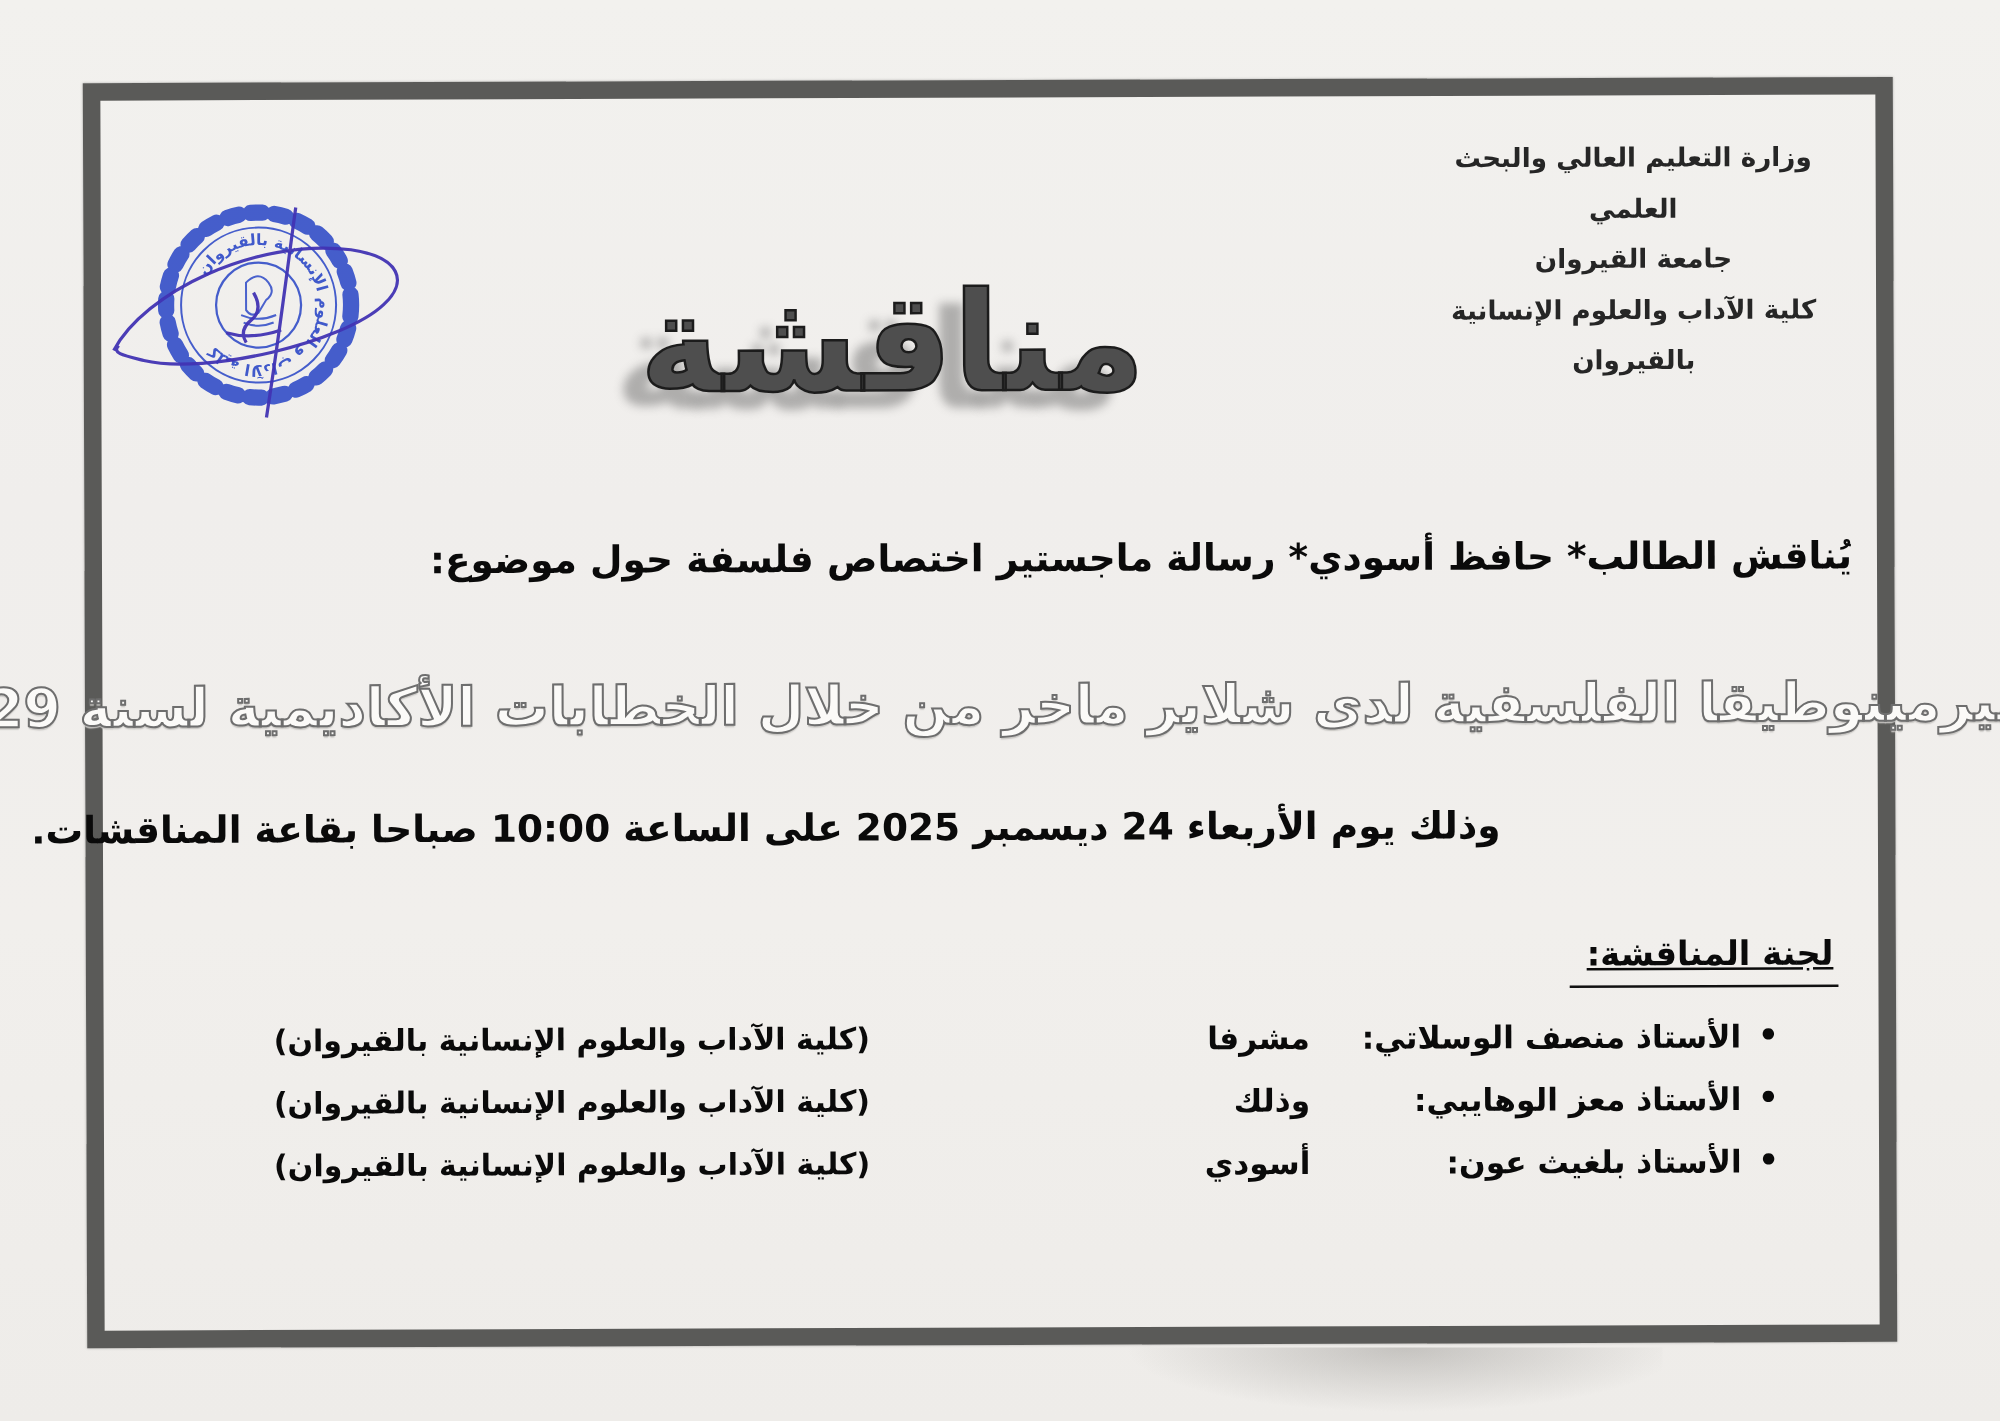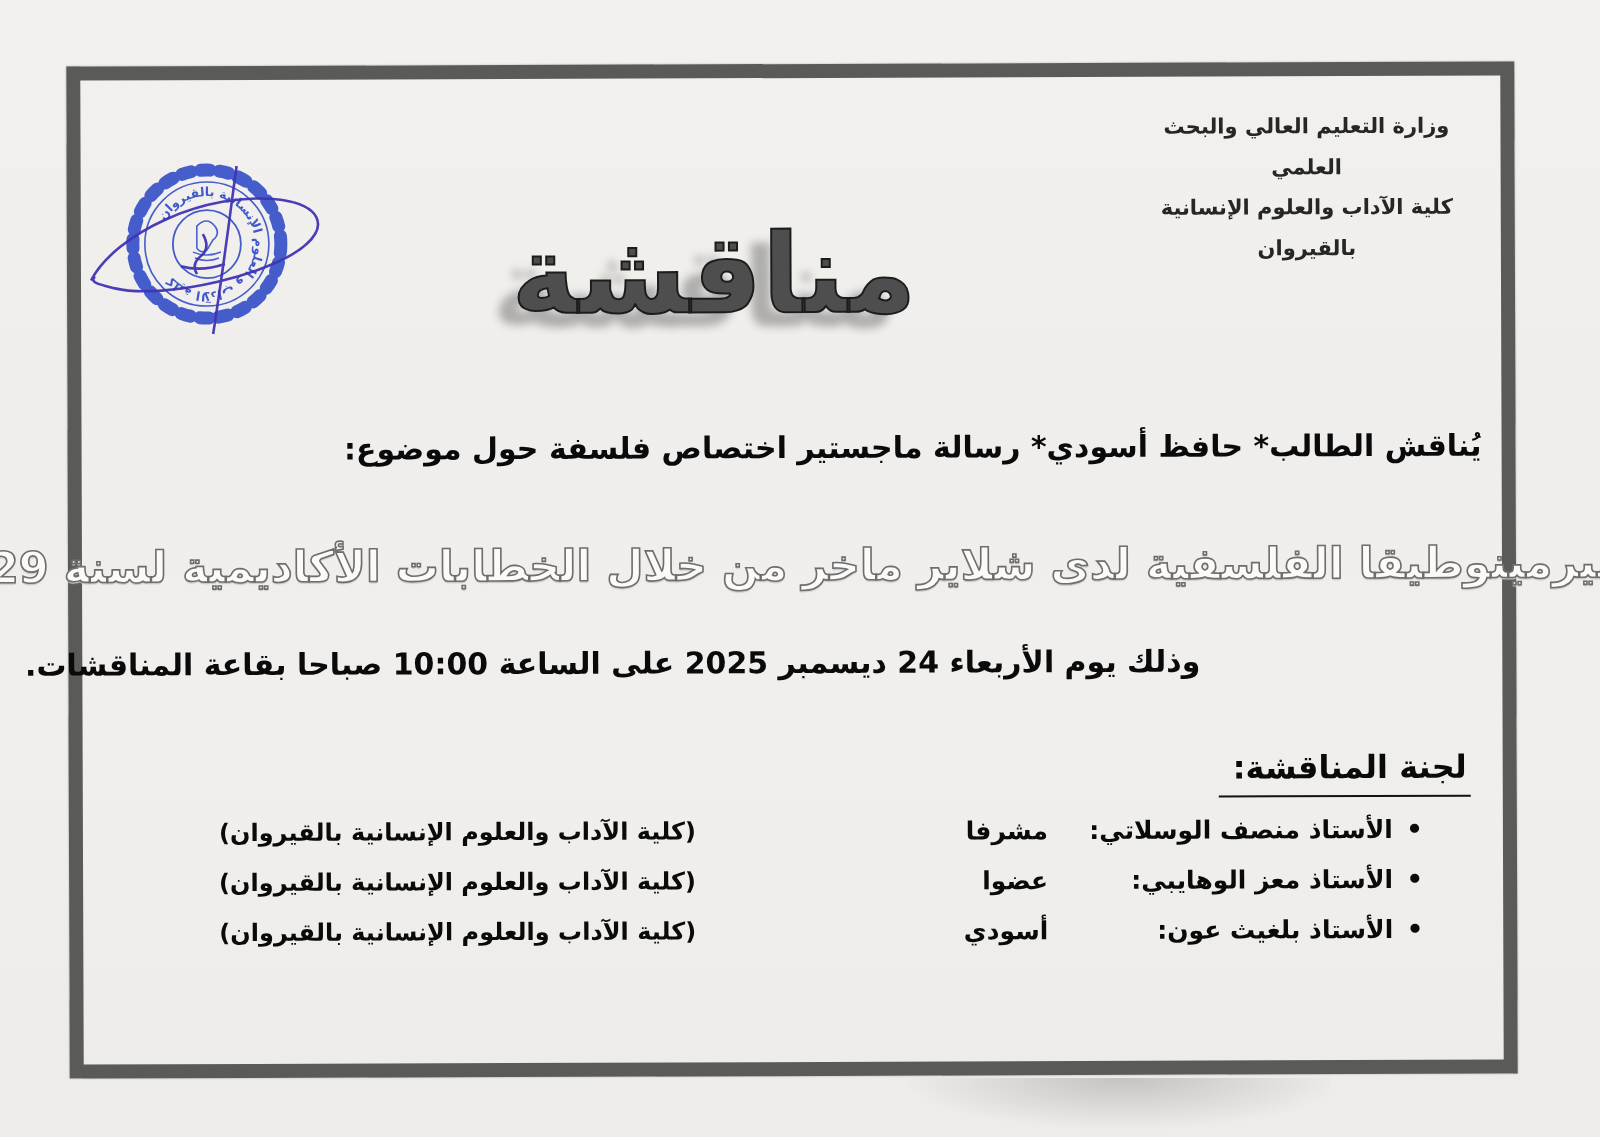--- a/index.html
+++ b/index.html
@@ -48,22 +48,22 @@
     -webkit-text-stroke:1.6px #6e6e6e;
     text-shadow:0 0 1px #9a9a9a, 0 2px 1px #c9c7c4;
   }
   .schedule-line {
     position:absolute; top:645px; right:400px;
     direction:rtl; font-size:30px; font-weight:bold; color:#0a0a0a;
     white-space:nowrap;
   }
   .committee-heading {
     position:absolute; top:750px; right:130px;
-    direction:rtl; font-size:32px; font-weight:bold; color:#0a0a0a;
-    border-bottom:2.5px solid #111; padding:0 4px 9px 14px;
+    direction:rtl; font-size:27px; font-weight:bold; color:#0a0a0a;
+    border-bottom:2.5px solid #111; padding:0 4px 9px 14px;text-decoration:underline;
   }
   .committee-list {
     position:absolute; top:806px; left:218px; width:1204px;
   }
   .committee-row {
     display:flex; direction:rtl; align-items:center;
     height:50px; font-weight:bold; color:#0a0a0a;
   }
   .committee-row .bullet { width:30px; font-size:26px; }
   .committee-row .member-name { width:345px; font-size:25px; white-space:nowrap; }
@@ -79,20 +79,21 @@
 <body>
 
 <div class="paper"></div>
 
 <div class="tilt">
 
   <div class="frame"></div>
 
   <div class="ministry-header">
     <div>وزارة التعليم العالي والبحث العلمي</div>
+    <div>جامعة القيروان</div>
     <div>كلية الآداب والعلوم الإنسانية بالقيروان</div>
   </div>
 
   <svg class="stamp" viewBox="0 0 244 196">
     <defs>
       <path id="ringPath" d="M 74,96 a 48,48 0 1 1 96,0 a 48,48 0 1 1 -96,0"></path>
     </defs>
     <g fill="none" stroke="#2d49c7" opacity="0.88">
       <circle cx="122" cy="96" r="74" stroke-width="13" stroke-dasharray="9.5 9.5" stroke-linecap="round"></circle>
       <circle cx="122" cy="96" r="62" stroke-width="1.6"></circle>
@@ -130,21 +131,21 @@
       <span class="bullet">•</span>
       <span class="member-name">الأستاذ منصف الوسلاتي:</span>
       <span class="member-role">مشرفا</span>
       <span class="spacer"></span>
       <span class="member-affiliation">(كلية الآداب والعلوم الإنسانية بالقيروان)</span>
     </div>
 
     <div class="committee-row">
       <span class="bullet">•</span>
       <span class="member-name">الأستاذ معز الوهايبي:</span>
-      <span class="member-role">عضوا</span>
+      <span class="member-role">وذلك</span>
       <span class="spacer"></span>
       <span class="member-affiliation">(كلية الآداب والعلوم الإنسانية بالقيروان)</span>
     </div>
 
     <div class="committee-row">
       <span class="bullet">•</span>
       <span class="member-name">الأستاذ بلغيث عون:</span>
       <span class="member-role">أسودي</span>
       <span class="spacer"></span>
       <span class="member-affiliation">(كلية الآداب والعلوم الإنسانية بالقيروان)</span>

